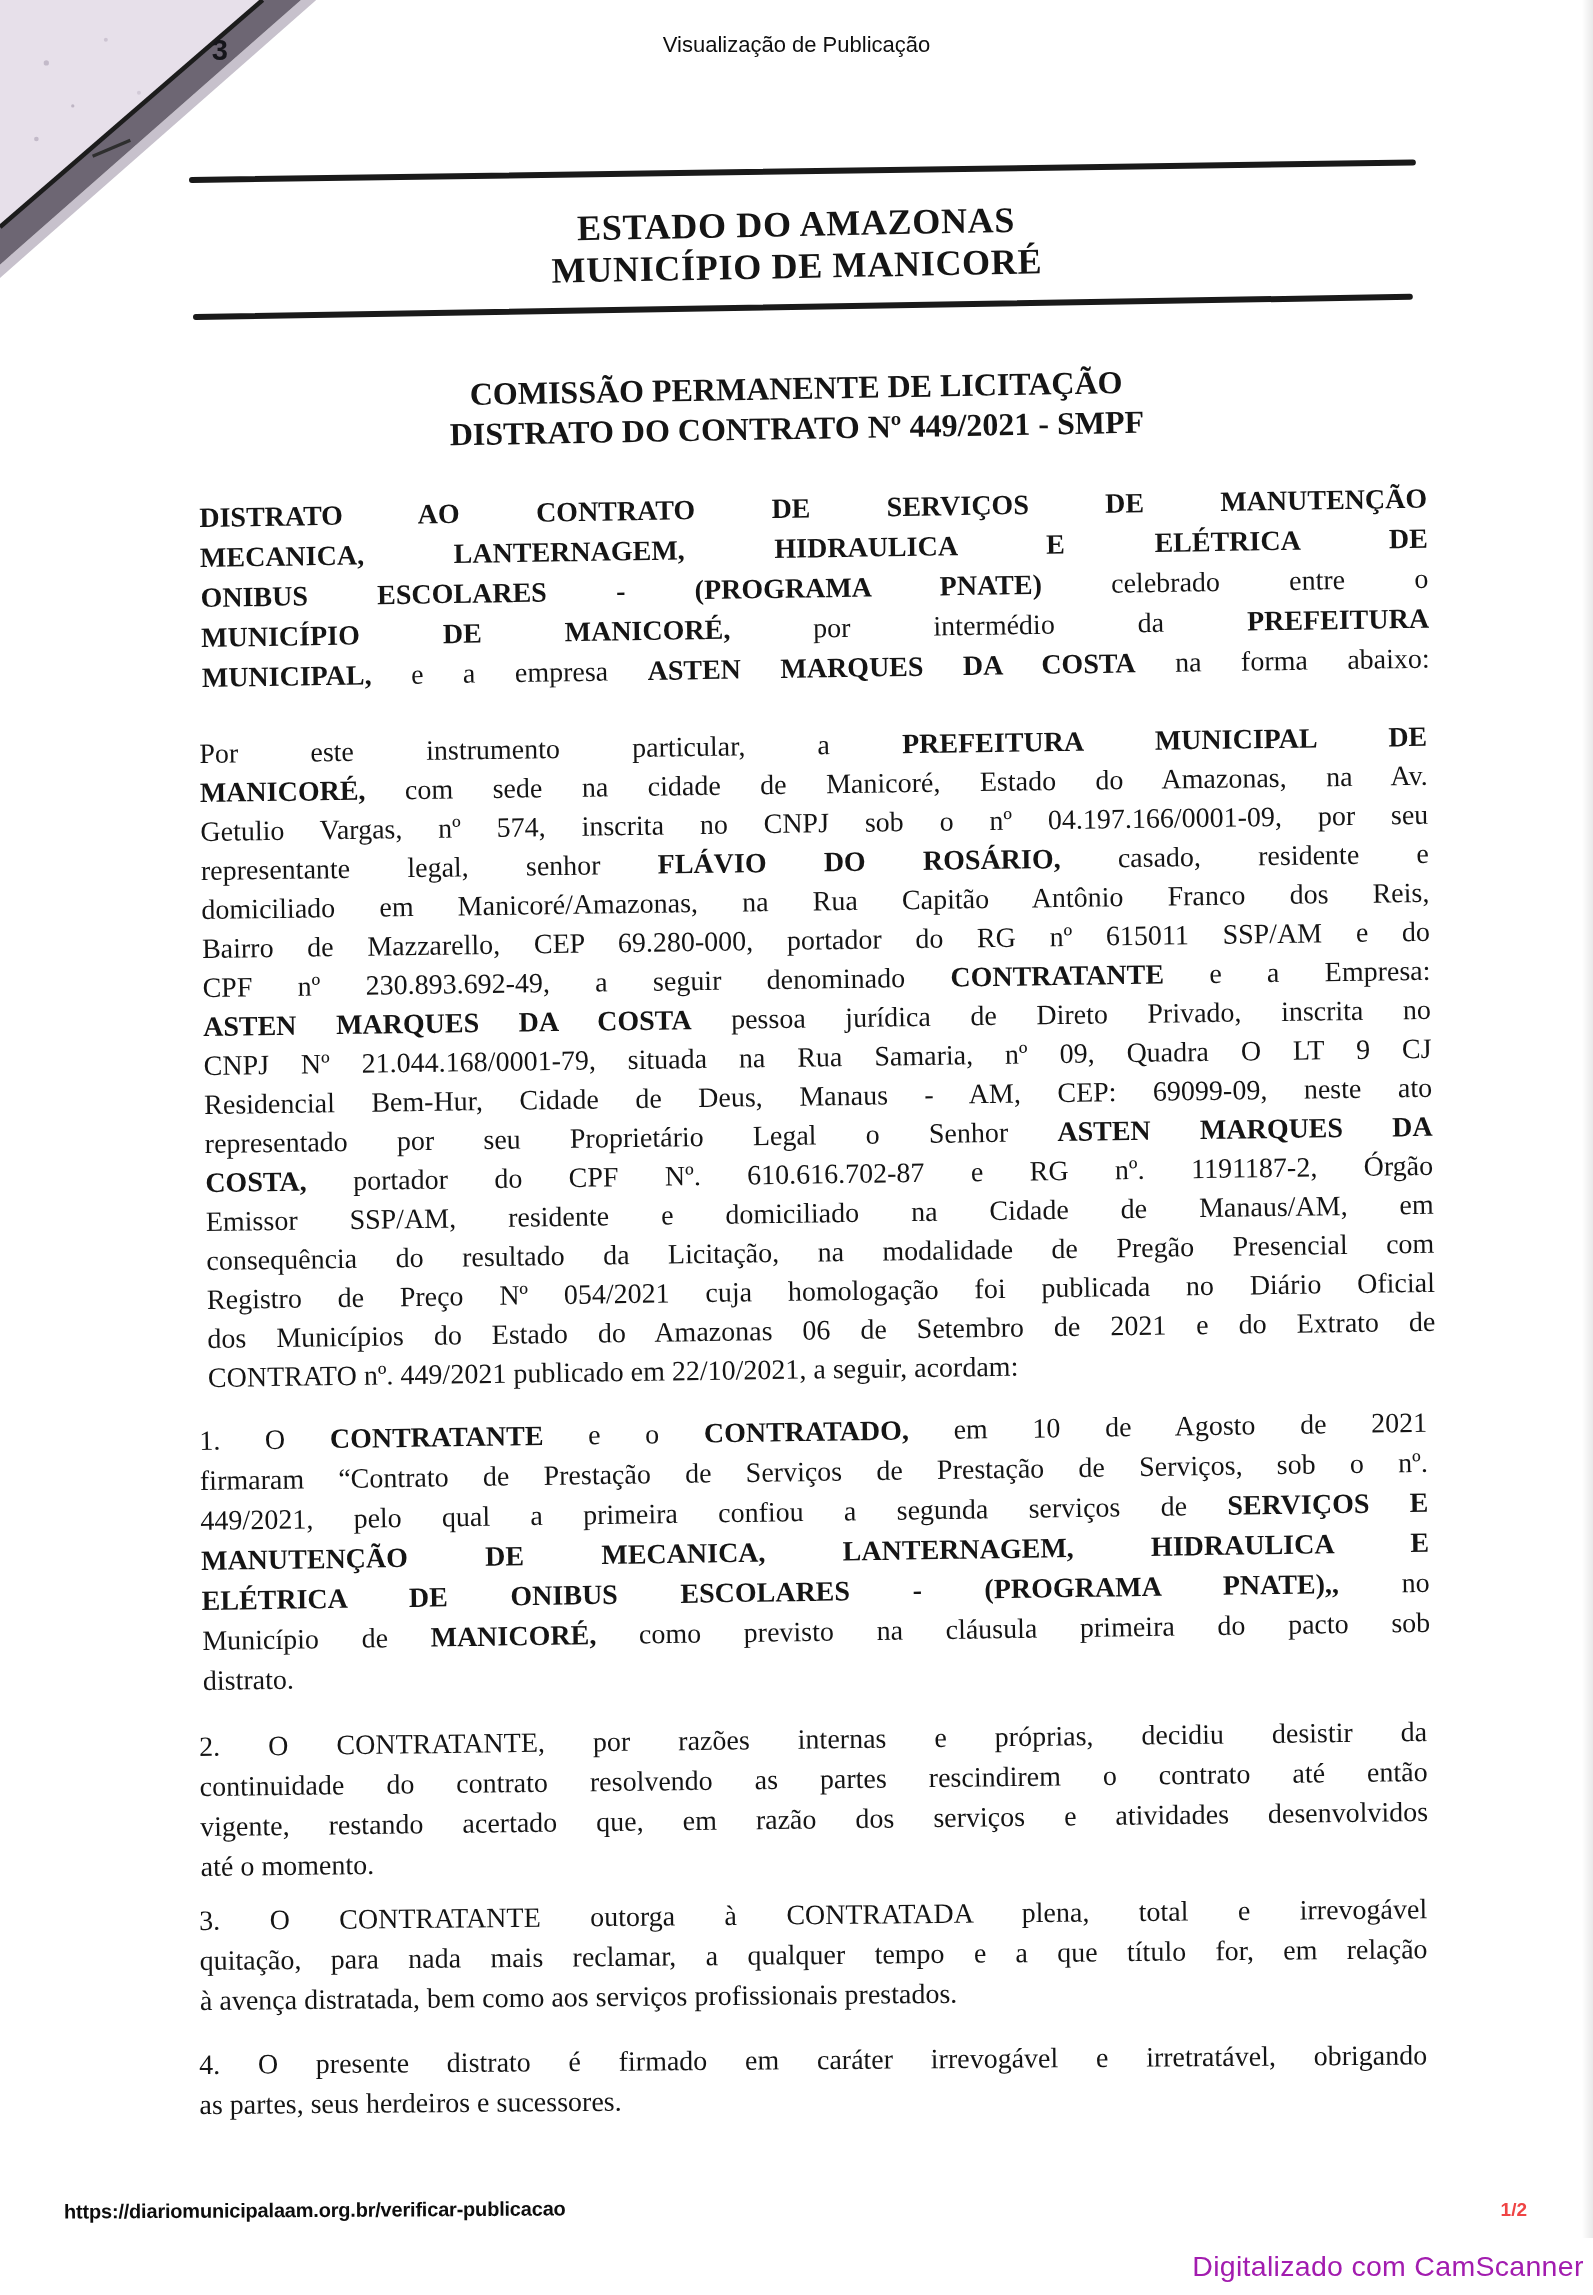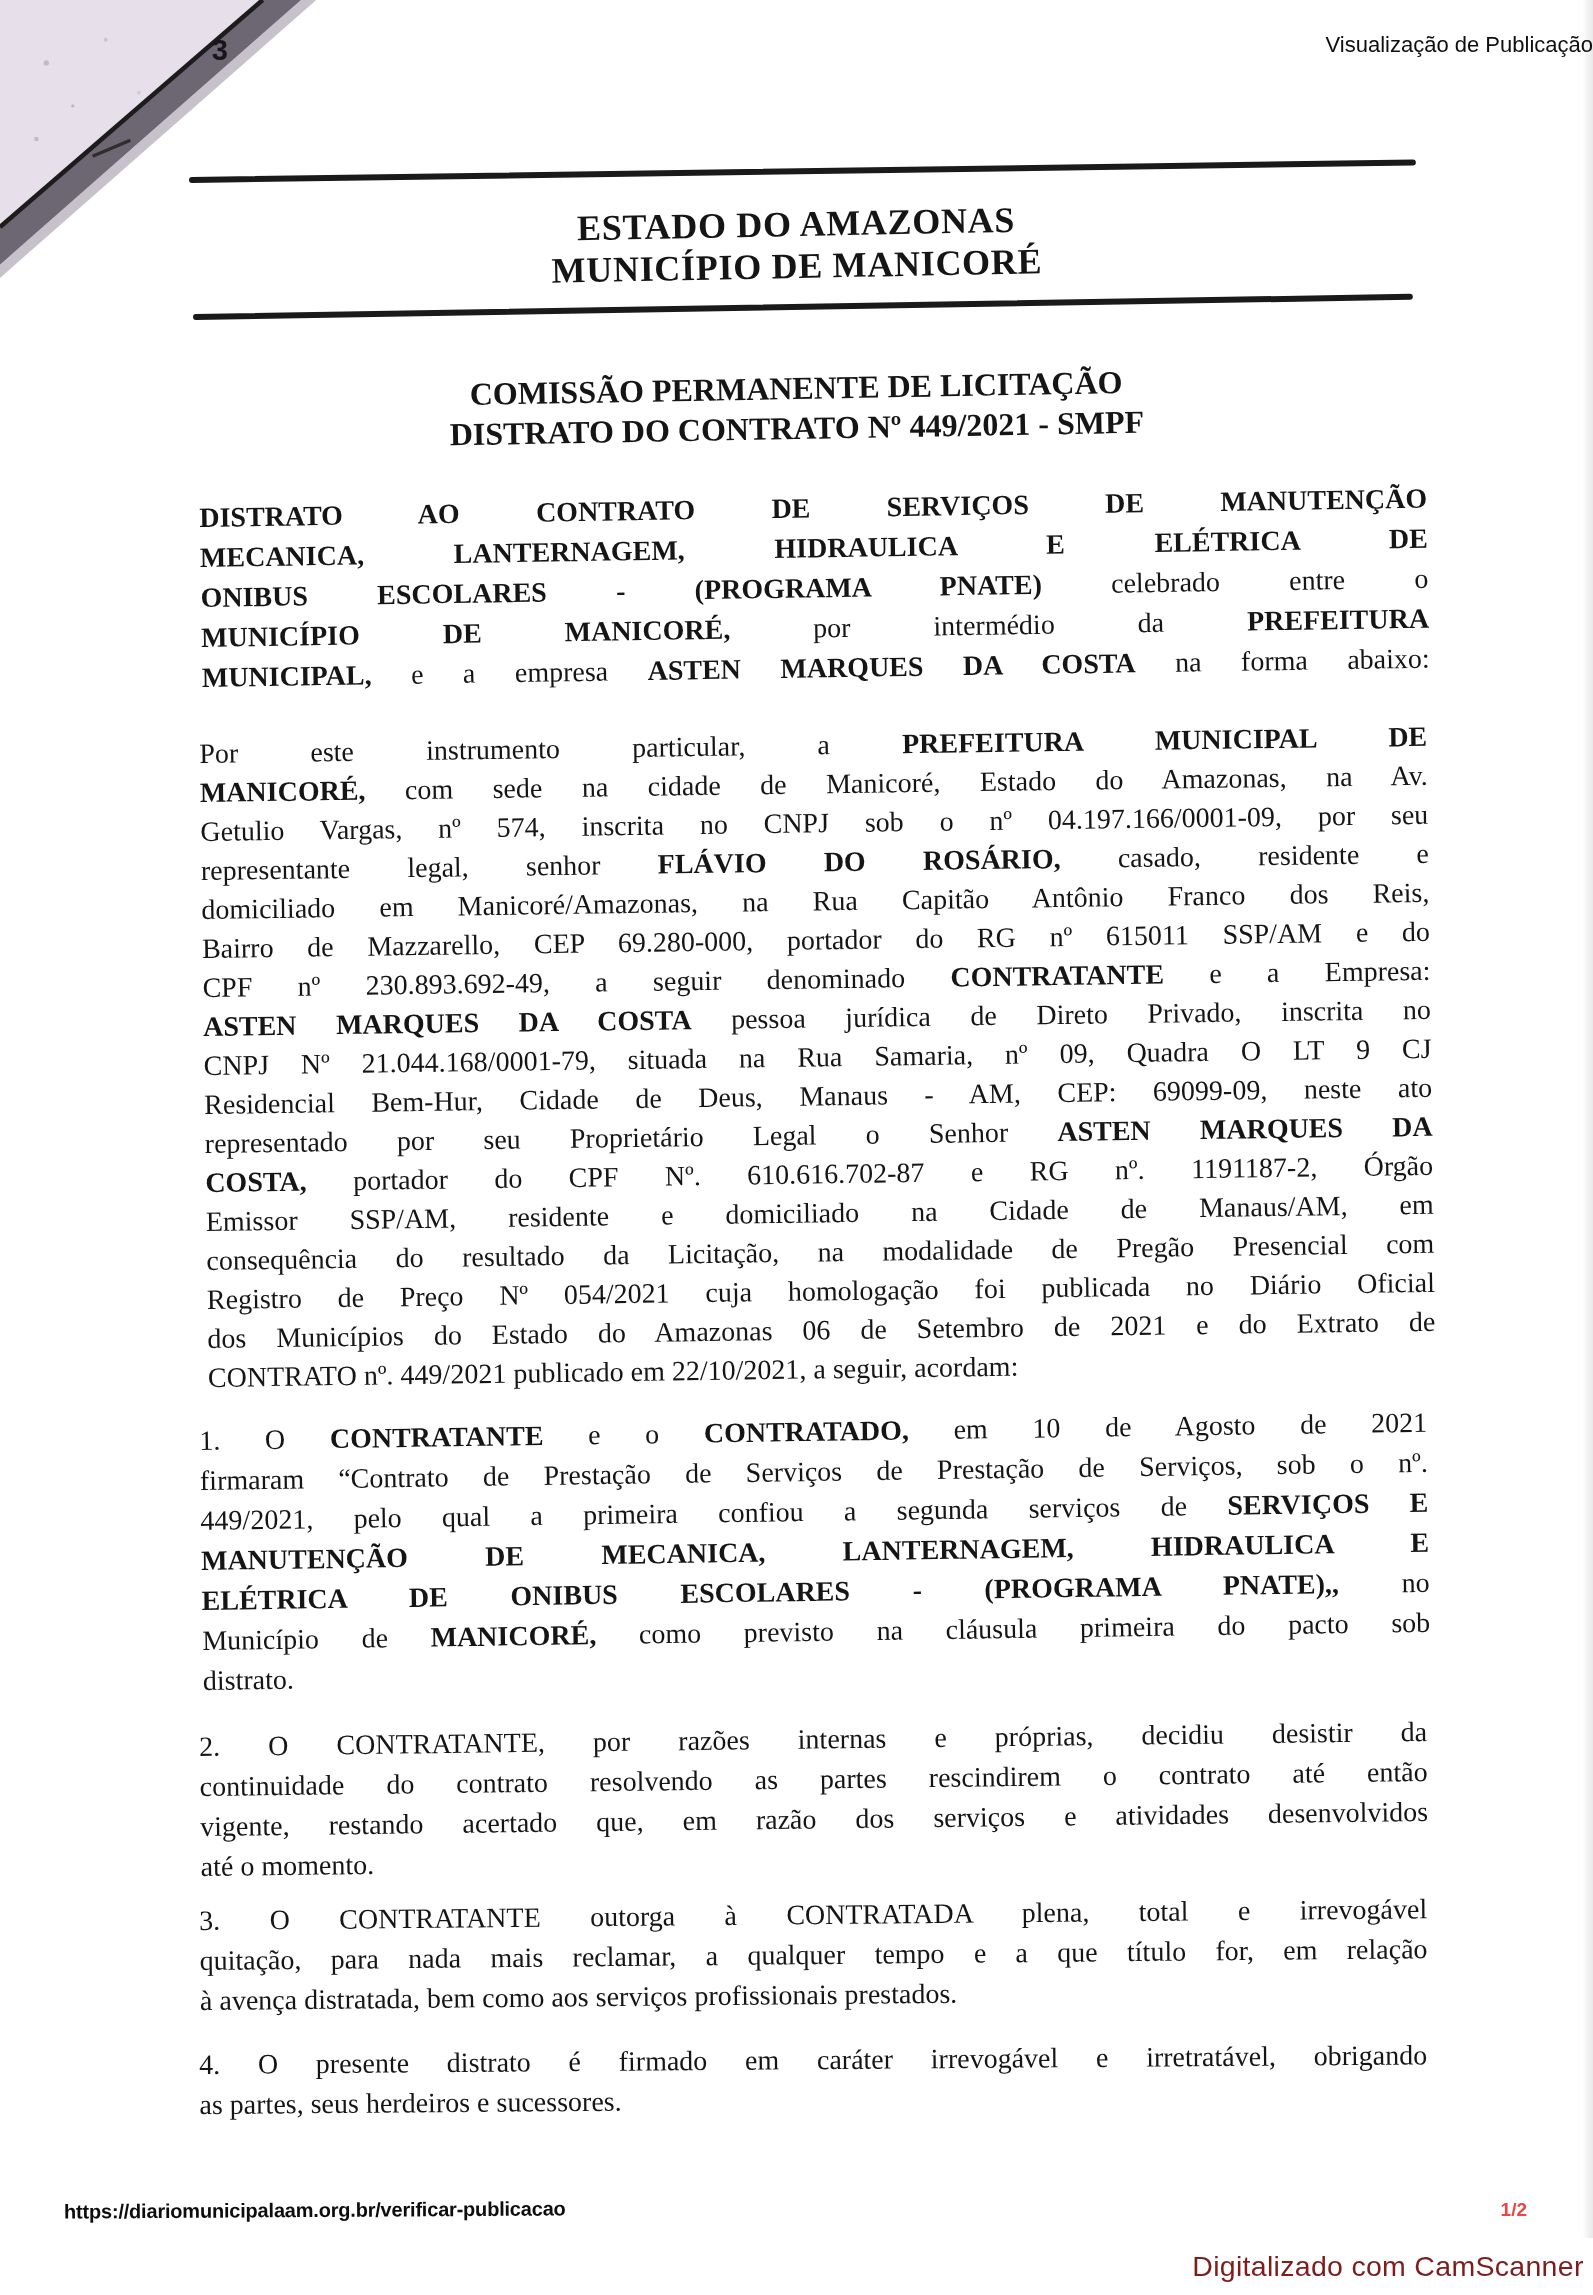--- a/index.html
+++ b/index.html
@@ -2,21 +2,21 @@
 <html style="font-size:10.6px"><head>
 <meta charset="utf-8">
 <style>
   html,body{margin:0;padding:0;}
   body{
     width:1593px;height:2295px;position:relative;overflow:hidden;
     background:#ffffff;color:#151515;
     font-family:"Liberation Serif", serif;
   }
   .viz-label{
-    position:absolute;top:32px;left:0;right:0;text-align:right;
+    position:absolute;top:32px;left:0;right:0;text-align:center;
     font-family:"Liberation Sans", sans-serif;font-size:22px;color:#0f0f0f;
   }
   .rule{
     position:absolute;height:6px;background:#1a1a1a;border-radius:3.3px;
     transform-origin:0 50%;
   }
   .rule-top{left:189px;top:177px;width:1227px;transform:rotate(-0.82deg);}
   .rule-bottom{left:193px;top:314px;width:1220px;transform:rotate(-0.95deg);}
   .letterhead{
     position:absolute;top:203px;left:0;right:0;text-align:center;
@@ -46,21 +46,21 @@
     position:absolute;left:64px;top:2199px;
     font-family:"Liberation Sans", sans-serif;font-weight:bold;font-size:20px;
     letter-spacing:-0.2px;color:#0d0d0d;transform:rotate(-0.35deg);
   }
   .page-indicator{
     position:absolute;right:66px;top:2199px;
     font-family:"Liberation Sans", sans-serif;font-weight:bold;font-size:19px;color:#ef4444;
   }
   .camscanner{
     position:absolute;right:9.3px;top:2250px;
-    font-family:"Liberation Sans", sans-serif;font-size:28.5px;color:#7f1d1d;letter-spacing:0.3px;
+    font-family:"Liberation Sans", sans-serif;font-size:28.5px;color:#a21caf;letter-spacing:0.3px;
   }
   .edge-right{
     position:absolute;right:0;top:0;width:10.6px;height:2238px;
     background:linear-gradient(to left,#e9e9e9,rgba(255,255,255,0));
   }
   .corner-svg{position:absolute;left:0;top:0;}
 </style>
 </head>
 <body>
 

